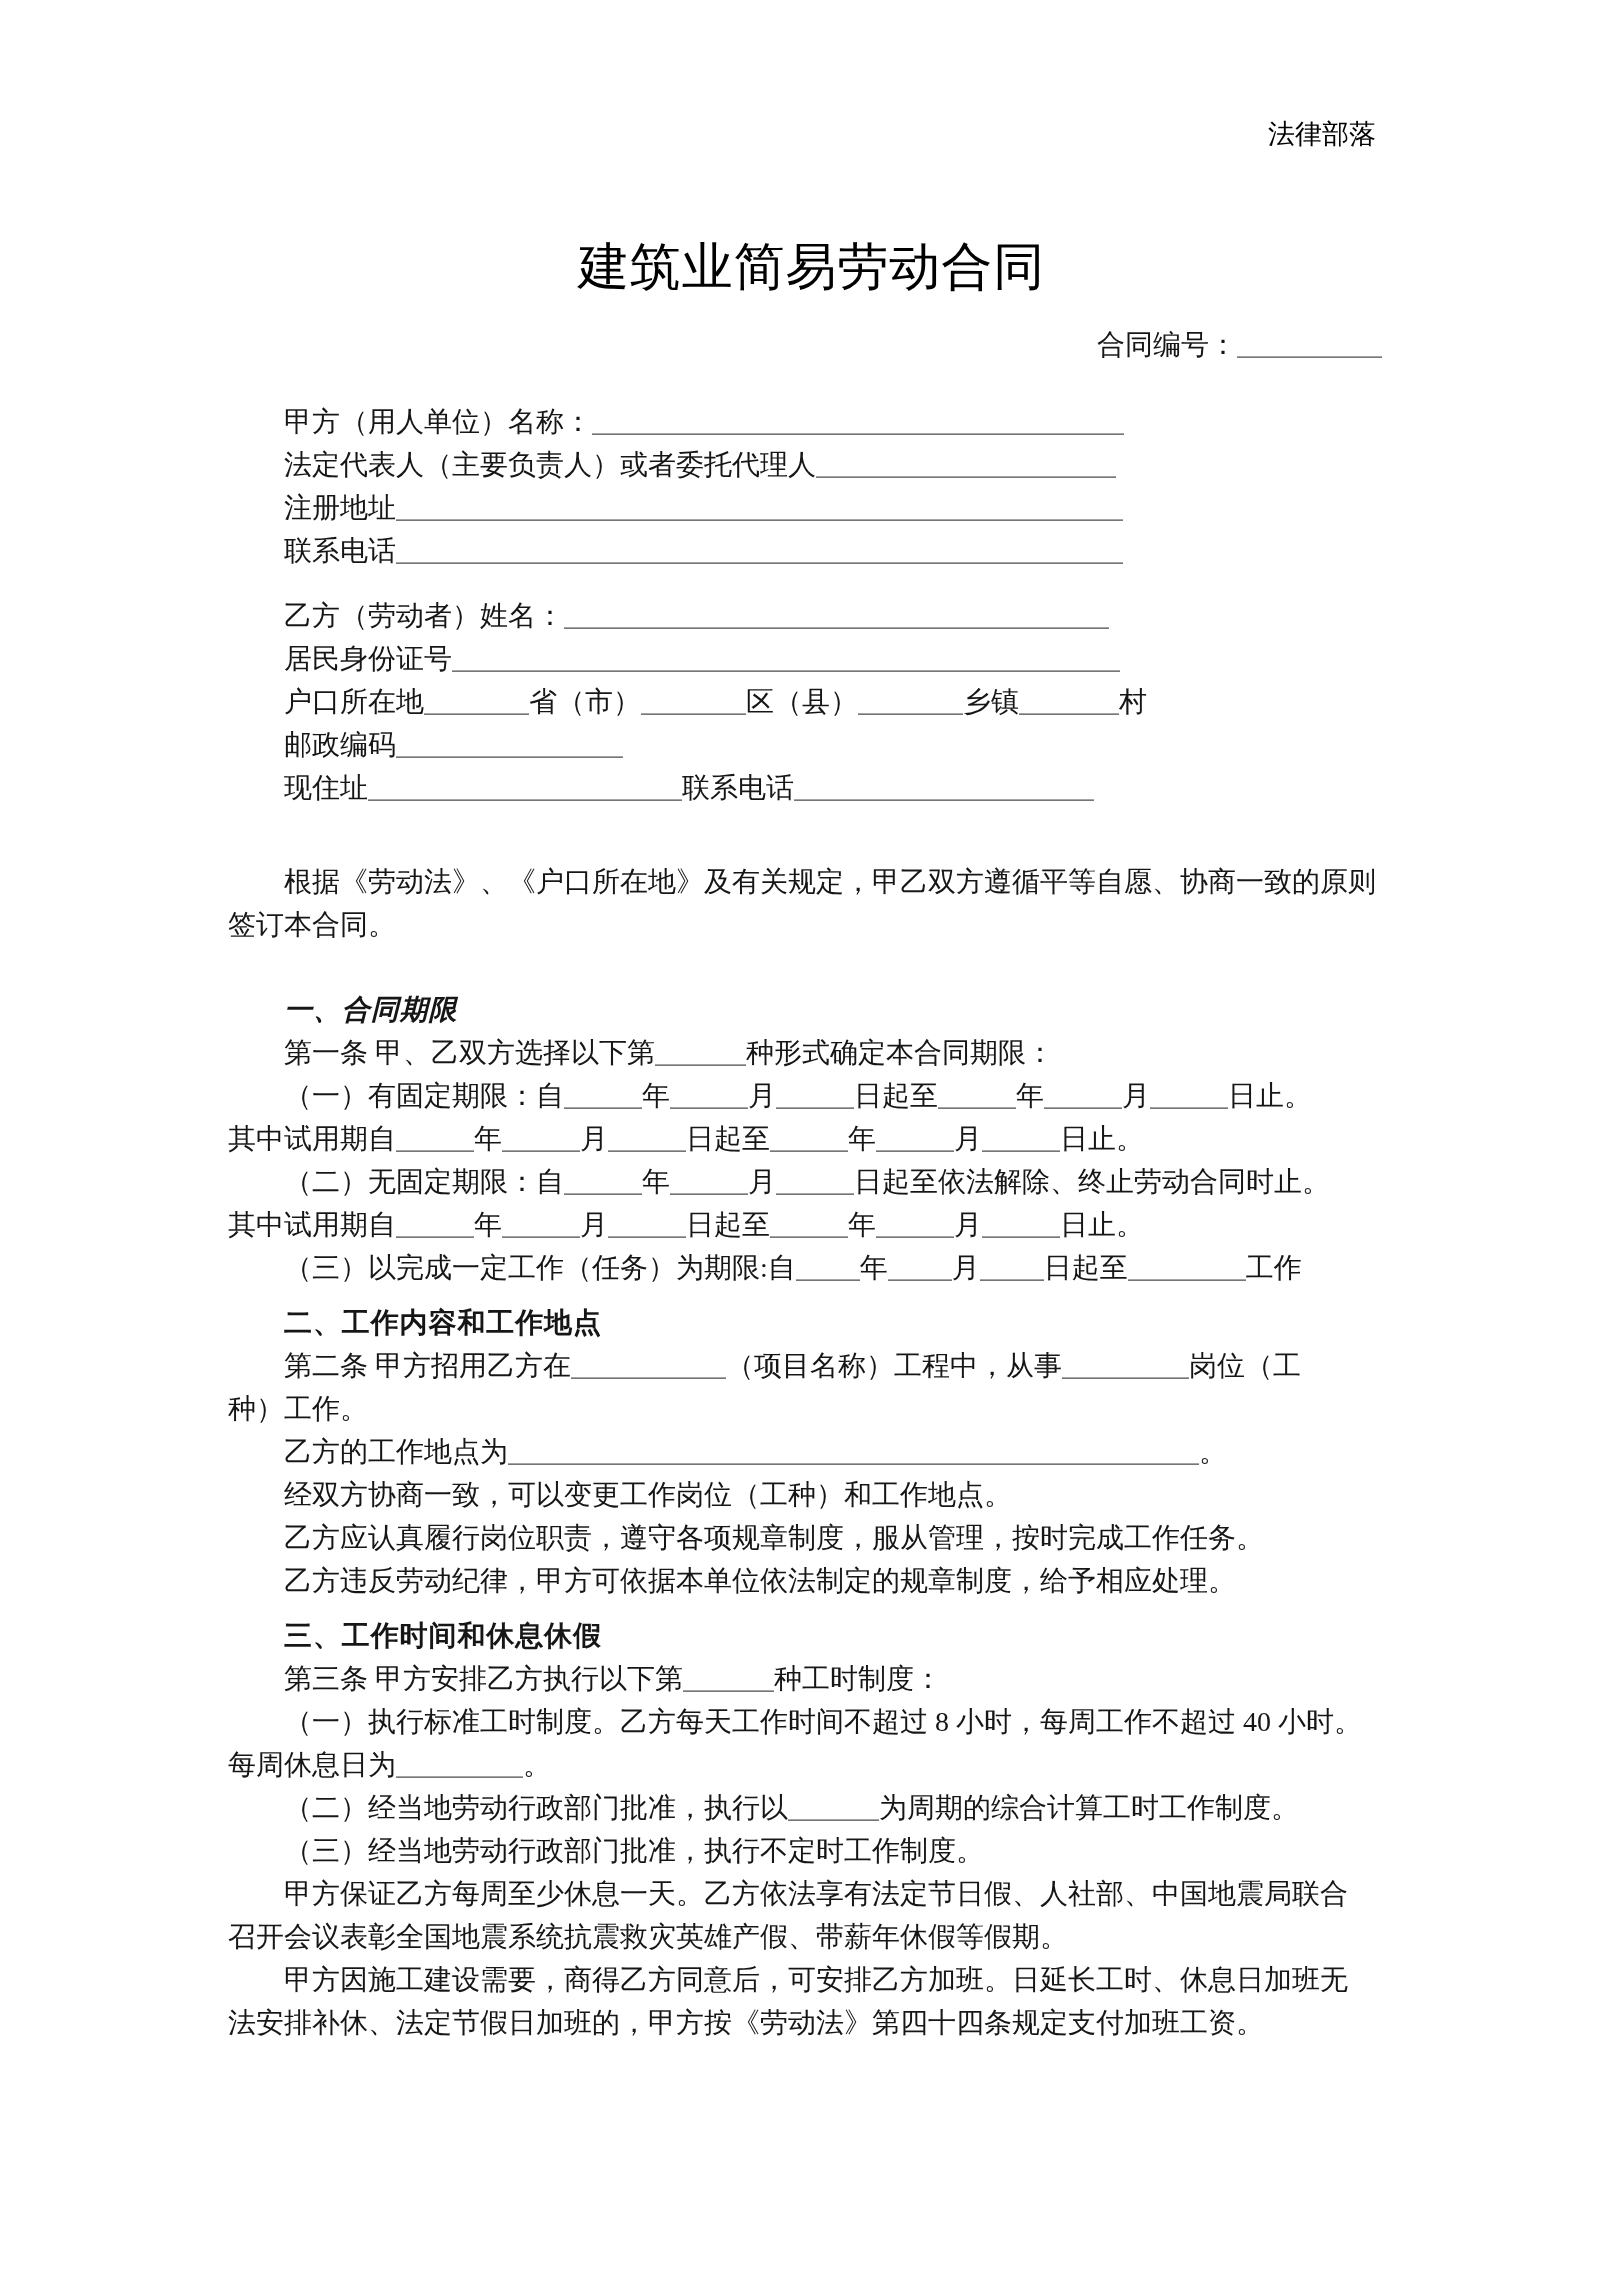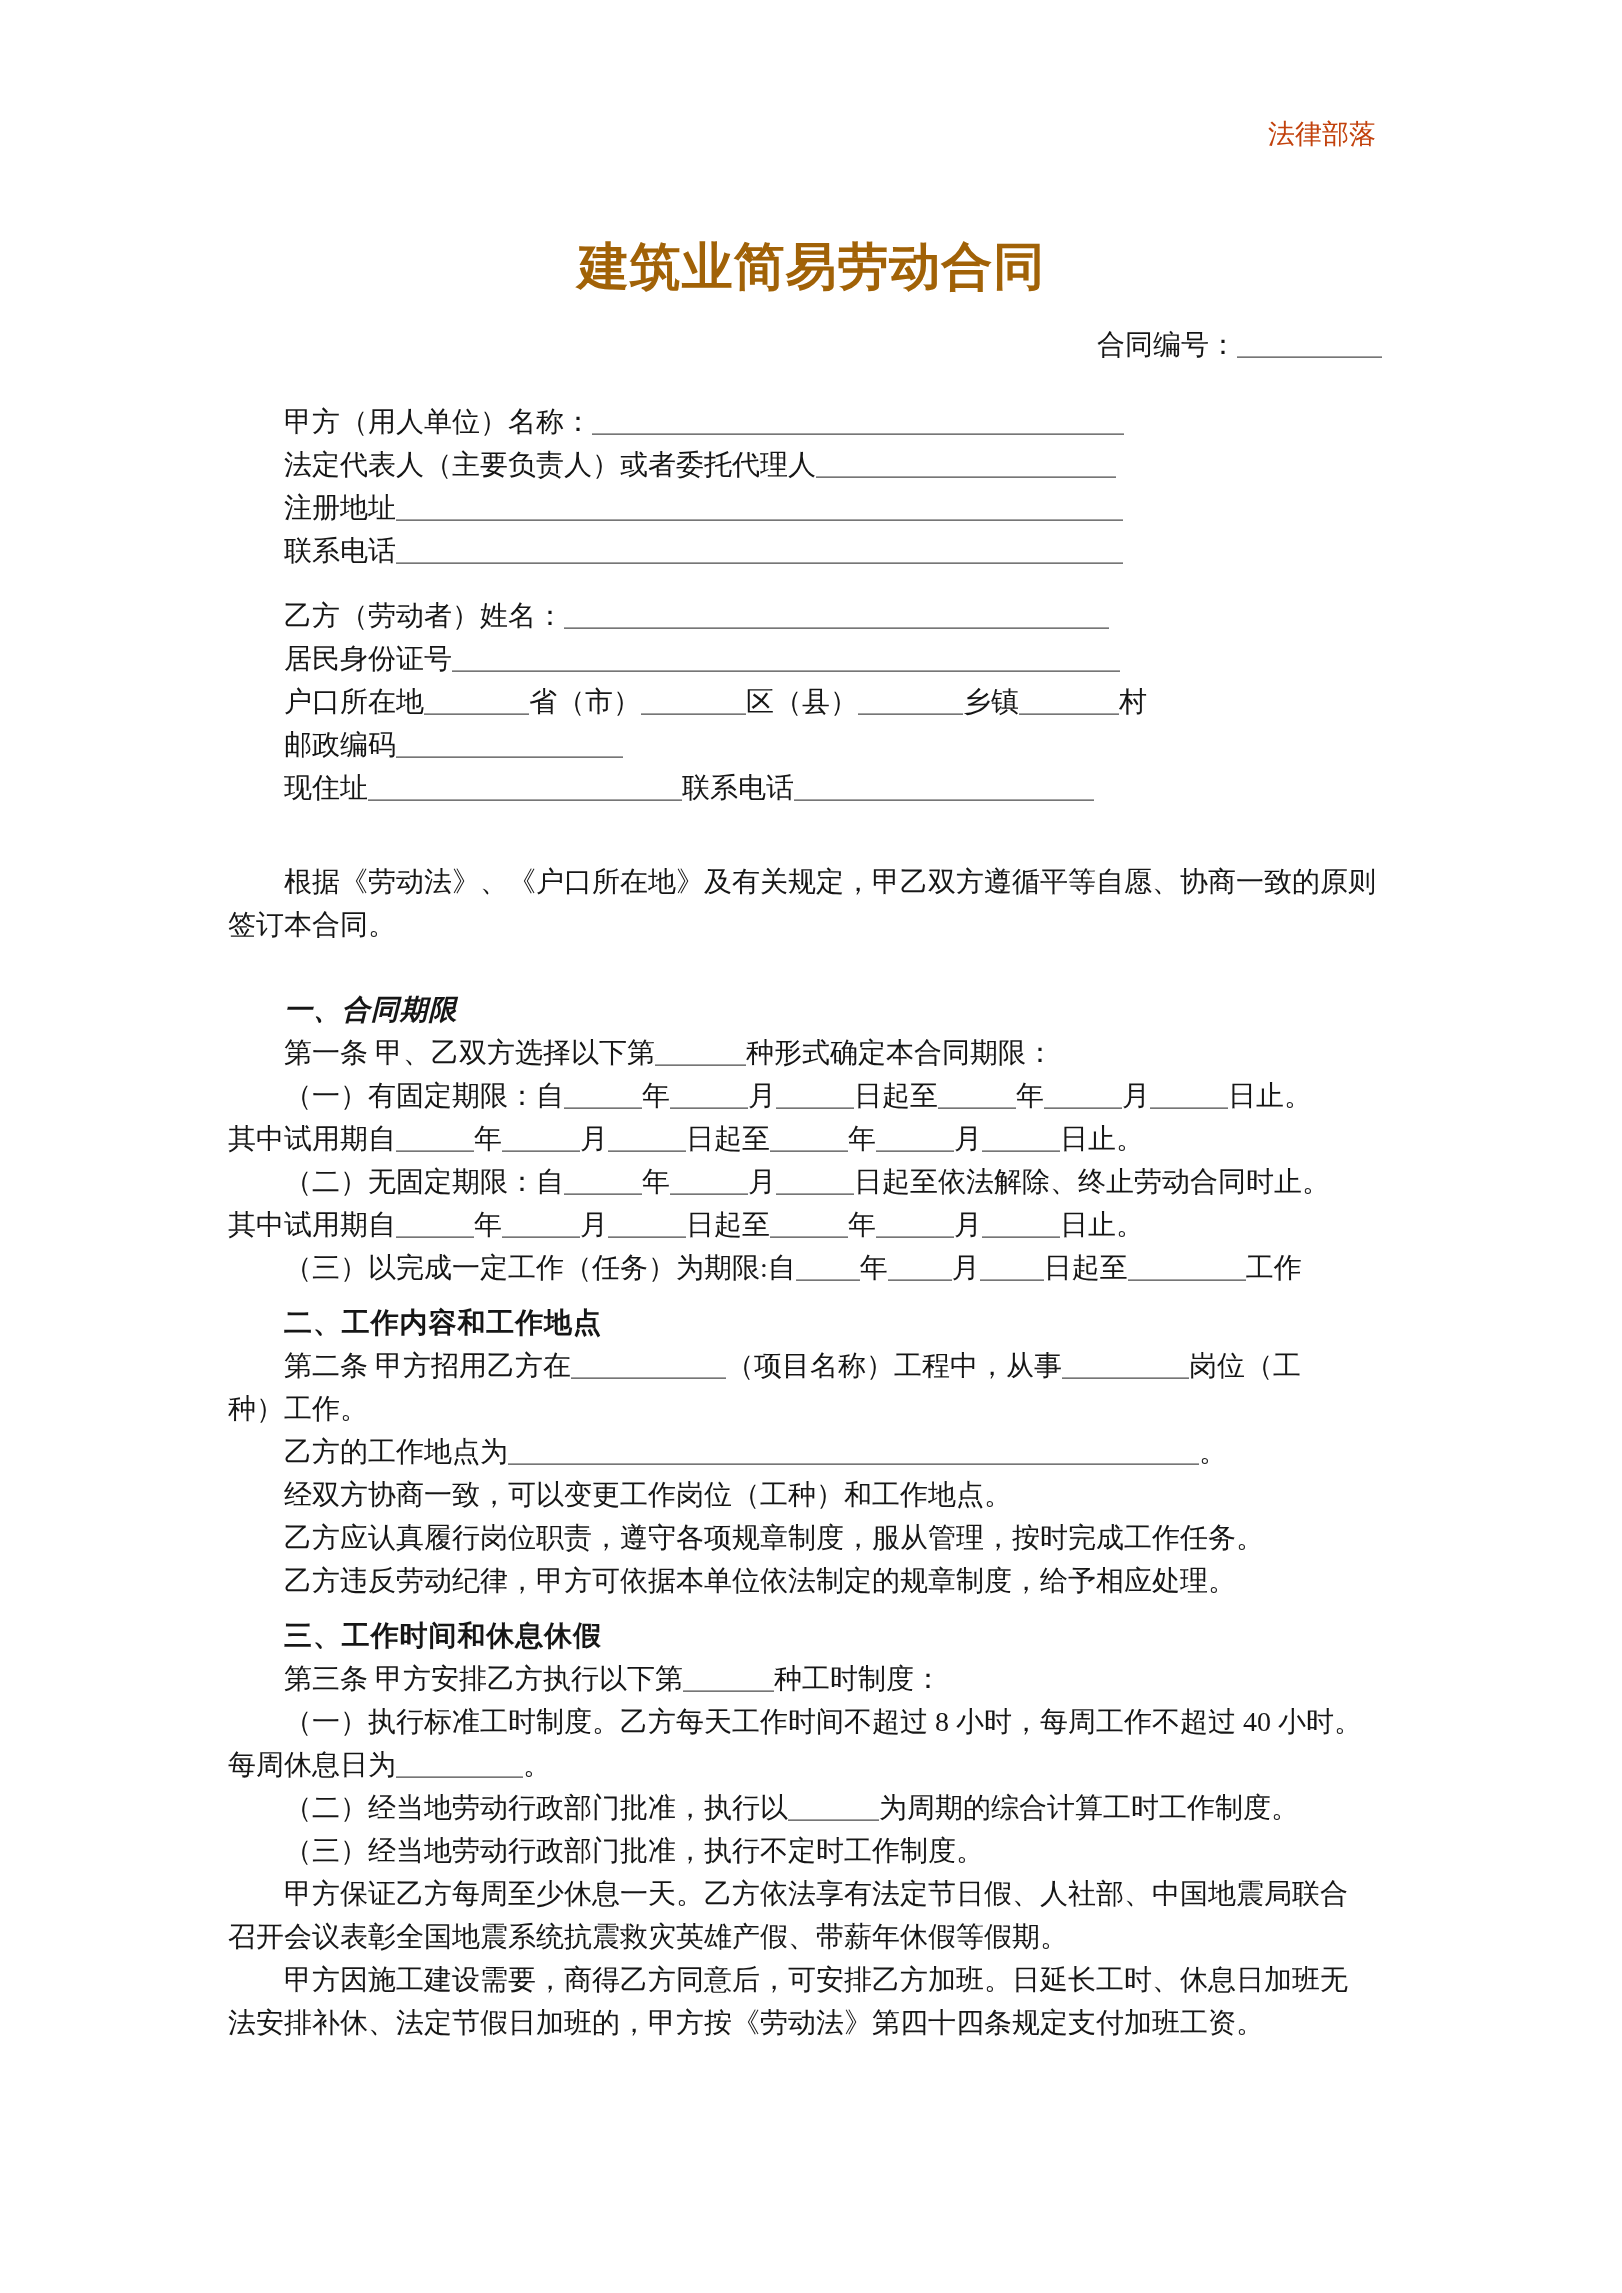--- a/index.html
+++ b/index.html
@@ -16,33 +16,33 @@
     font-family: "Liberation Serif", "DejaVu Serif", serif;
     overflow: hidden;
   }
   .brand {
     position: absolute;
     top: 118px;
     right: 247px;
     font-size: 27px;
     line-height: 33px;
     font-family: "Liberation Sans", "DejaVu Sans", sans-serif;
-    color: #c2410c;
+    color: #000000;
   }
   .doc-title {
     position: absolute;
     top: 235px;
     left: 0;
     width: 100%;
     text-align: center;
     font-size: 51px;
     line-height: 64px;
-    font-weight: bold;
+    font-weight: normal;
     letter-spacing: 0.9px;
-    color: #a16207;
+    color: #000000;
   }
   .contract-no {
     position: absolute;
     top: 325px;
     right: 241px;
     font-size: 28px;
     line-height: 40px;
     white-space: nowrap;
   }
   .content {

